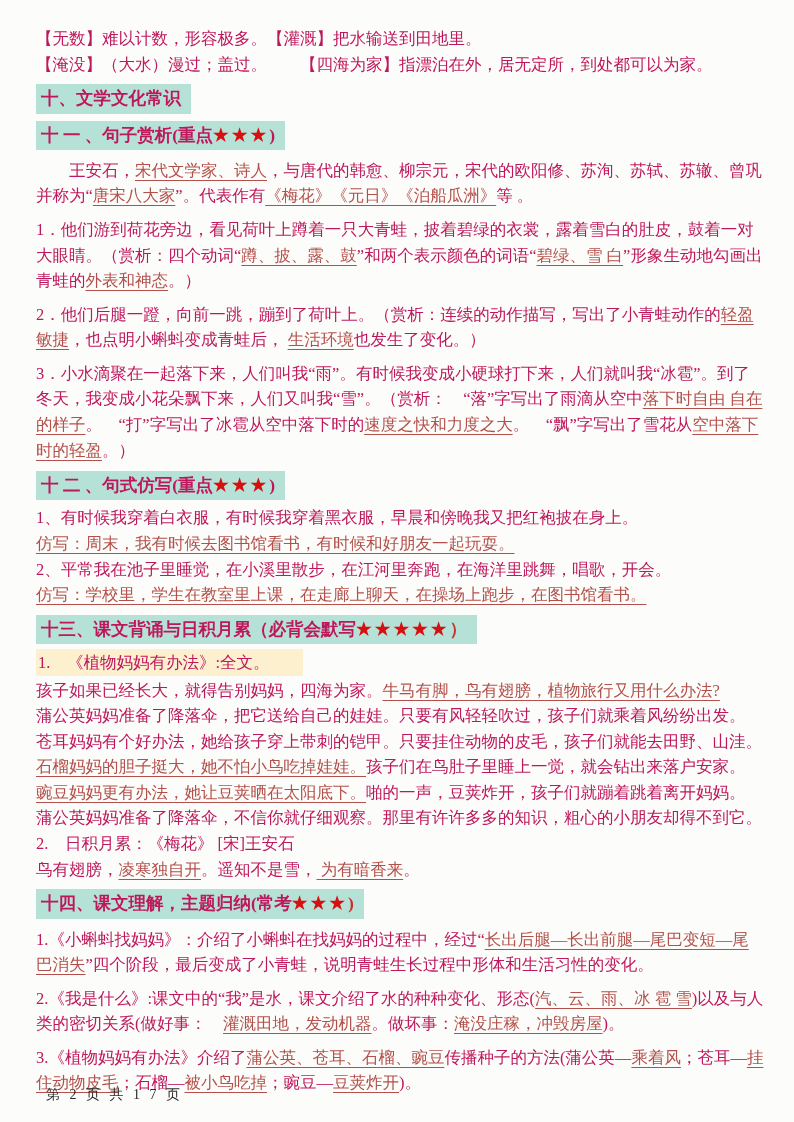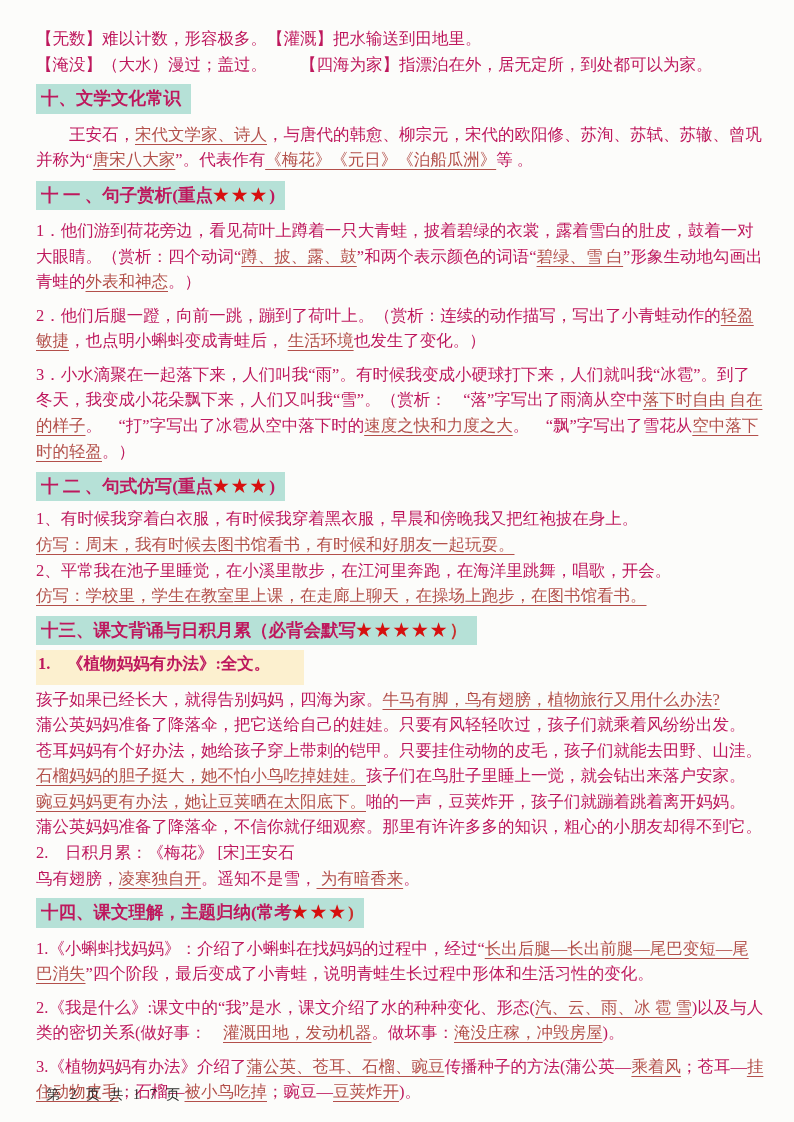--- a/index.html
+++ b/index.html
@@ -27,23 +27,22 @@
     font-size: 17.5px;
     line-height: 1.45;
     background: #b6e1d7;
     width: fit-content;
     padding: 2px 10px 2px 5px;
     margin: 7px 0 5px 0;
   }
   .cream {
     background: #fcf0cf;
     width: fit-content;
-    padding: 1px 34px 8px 2px;
+    padding: 1px 34px 0 2px;
     margin: 2px 0;
-    font-weight: bold;
   }
   .s-n { color: #be185d; }
   .s-r {
     color: #b3504b;
     text-decoration: underline;
     text-decoration-color: #b3504b;
     text-decoration-thickness: 1px;
     text-underline-offset: 4px;
   }
   .s-rp { color: #c9302c; }
@@ -64,22 +63,22 @@
   }
 </style>
 </head>
 <body>
 
 <main class="doc">
   <div>
       <div class="blk line"><span class="s-n">【无数】难以计数，形容极多。【灌溉】把水输送到田地里。</span></div>
       <div class="blk line"><span class="s-n">【淹没】（大水）漫过；盖过。　　【四海为家】指漂泊在外，居无定所，到处都可以为家。</span></div>
       <div class="blk heading"><span class="s-n">十、文学文化常识</span></div>
+      <div class="blk heading"><span class="s-n">十 一 、句子赏析(重点</span><span class="s-star">★★★</span><span class="s-n">)</span></div>
       <div class="blk para indent"><span class="s-n">王安石，</span><span class="s-r">宋代文学家、诗人</span><span class="s-n">，与唐代的韩愈、柳宗元，宋代的欧阳修、苏洵、苏轼、苏辙、曾巩并称为“</span><span class="s-r">唐宋八大家</span><span class="s-n">”。代表作有</span><span class="s-r">《梅花》《元日》《泊船瓜洲》</span><span class="s-n">等 。</span></div>
-      <div class="blk heading"><span class="s-n">十 一 、句子赏析(重点</span><span class="s-star">★★★</span><span class="s-n">)</span></div>
       <div class="blk para"><span class="s-n">1．他们游到荷花旁边，看见荷叶上蹲着一只大青蛙，披着碧绿的衣裳，露着雪白的肚皮，鼓着一对大眼睛。（赏析：四个动词“</span><span class="s-r">蹲、披、露、鼓</span><span class="s-n">”和两个表示颜色的词语“</span><span class="s-r">碧绿、雪 白</span><span class="s-n">”形象生动地勾画出青蛙的</span><span class="s-r">外表和神态</span><span class="s-n">。）</span></div>
       <div class="blk para"><span class="s-n">2．他们后腿一蹬，向前一跳，蹦到了荷叶上。（赏析：连续的动作描写，写出了小青蛙动作的</span><span class="s-r">轻盈敏捷</span><span class="s-n">，也点明小蝌蚪变成青蛙后， </span><span class="s-r">生活环境</span><span class="s-n">也发生了变化。）</span></div>
       <div class="blk para"><span class="s-n">3．小水滴聚在一起落下来，人们叫我“雨”。有时候我变成小硬球打下来，人们就叫我“冰雹”。到了冬天，我变成小花朵飘下来，人们又叫我“雪”。（赏析：　“落”字写出了雨滴从空中</span><span class="s-r">落下时自由 自在的样子</span><span class="s-n">。　“打”字写出了冰雹从空中落下时的</span><span class="s-r">速度之快和力度之大</span><span class="s-n">。　“飘”字写出了雪花从</span><span class="s-r">空中落下时的轻盈</span><span class="s-n">。）</span></div>
       <div class="blk heading"><span class="s-n">十 二 、句式仿写(重点</span><span class="s-star">★★★</span><span class="s-n">)</span></div>
       <div class="blk line"><span class="s-n">1、有时候我穿着白衣服，有时候我穿着黑衣服，早晨和傍晚我又把红袍披在身上。</span></div>
       <div class="blk line"><span class="s-r">仿写：周末，我有时候去图书馆看书，有时候和好朋友一起玩耍。</span></div>
       <div class="blk line"><span class="s-n">2、平常我在池子里睡觉，在小溪里散步，在江河里奔跑，在海洋里跳舞，唱歌，开会。</span></div>
       <div class="blk line"><span class="s-r">仿写：学校里，学生在教室里上课，在走廊上聊天，在操场上跑步，在图书馆看书。</span></div>
       <div class="blk heading"><span class="s-n">十三、课文背诵与日积月累（必背会默写</span><span class="s-star">★★★★★</span><span class="s-rp">）</span></div>
       <div class="blk line cream"><span class="s-n">1.　《植物妈妈有办法》:全文。</span></div>

